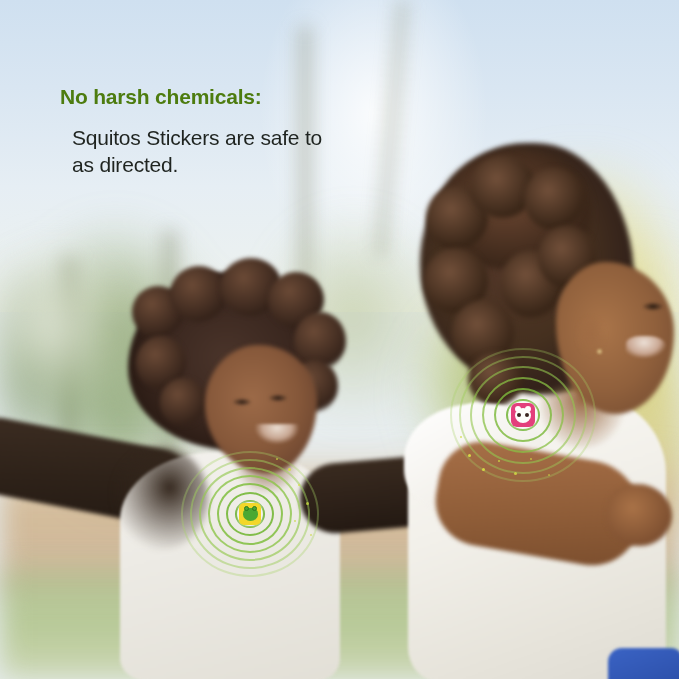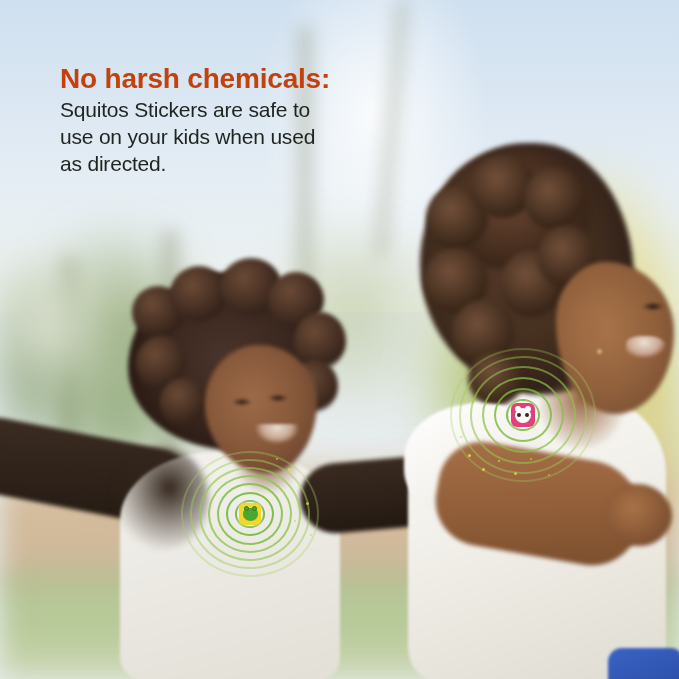--- a/index.html
+++ b/index.html
@@ -259,32 +259,32 @@
   .headline{
     color:#3a7335;
     font-weight:bold;
     font-size:43px;
     line-height:50px;
     letter-spacing:-.6px;
     margin:0;
   }
   .headline .l2{display:block;}
   .subhead{
-    color:#c2410c;
+    color:#4d7c0f;
     font-weight:bold;
-    font-size:28px;
+    font-size:21px;
     line-height:30px;
-    margin:20px 0 2px 0;
+    margin:38px 0 2px 0;
     letter-spacing:-.2px;
   }
   .body-copy{
     color:#1f2420;
     font-size:21px;
     line-height:27px;
-    margin:0;
+    margin:12px;
     letter-spacing:-.2px;
   }
   .body-copy span{display:block;}
 </style>
 </head>
 <body>
 
 <div id="scene">
 
   <div class="bg-layer">
@@ -405,18 +405,17 @@
         <div class="panda-eye" style="left:2px;"></div>
         <div class="panda-eye" style="right:2px;"></div>
       </div>
     </div>
   </div>
 
   <div class="copy">
     <p class="subhead">No harsh chemicals:</p>
     <p class="body-copy">
       <span>Squitos Stickers are safe to</span>
-      <span>use on your kids when used</span>
       <span>as directed.</span>
     </p>
   </div>
 
 </div>
 
 </body></html>

